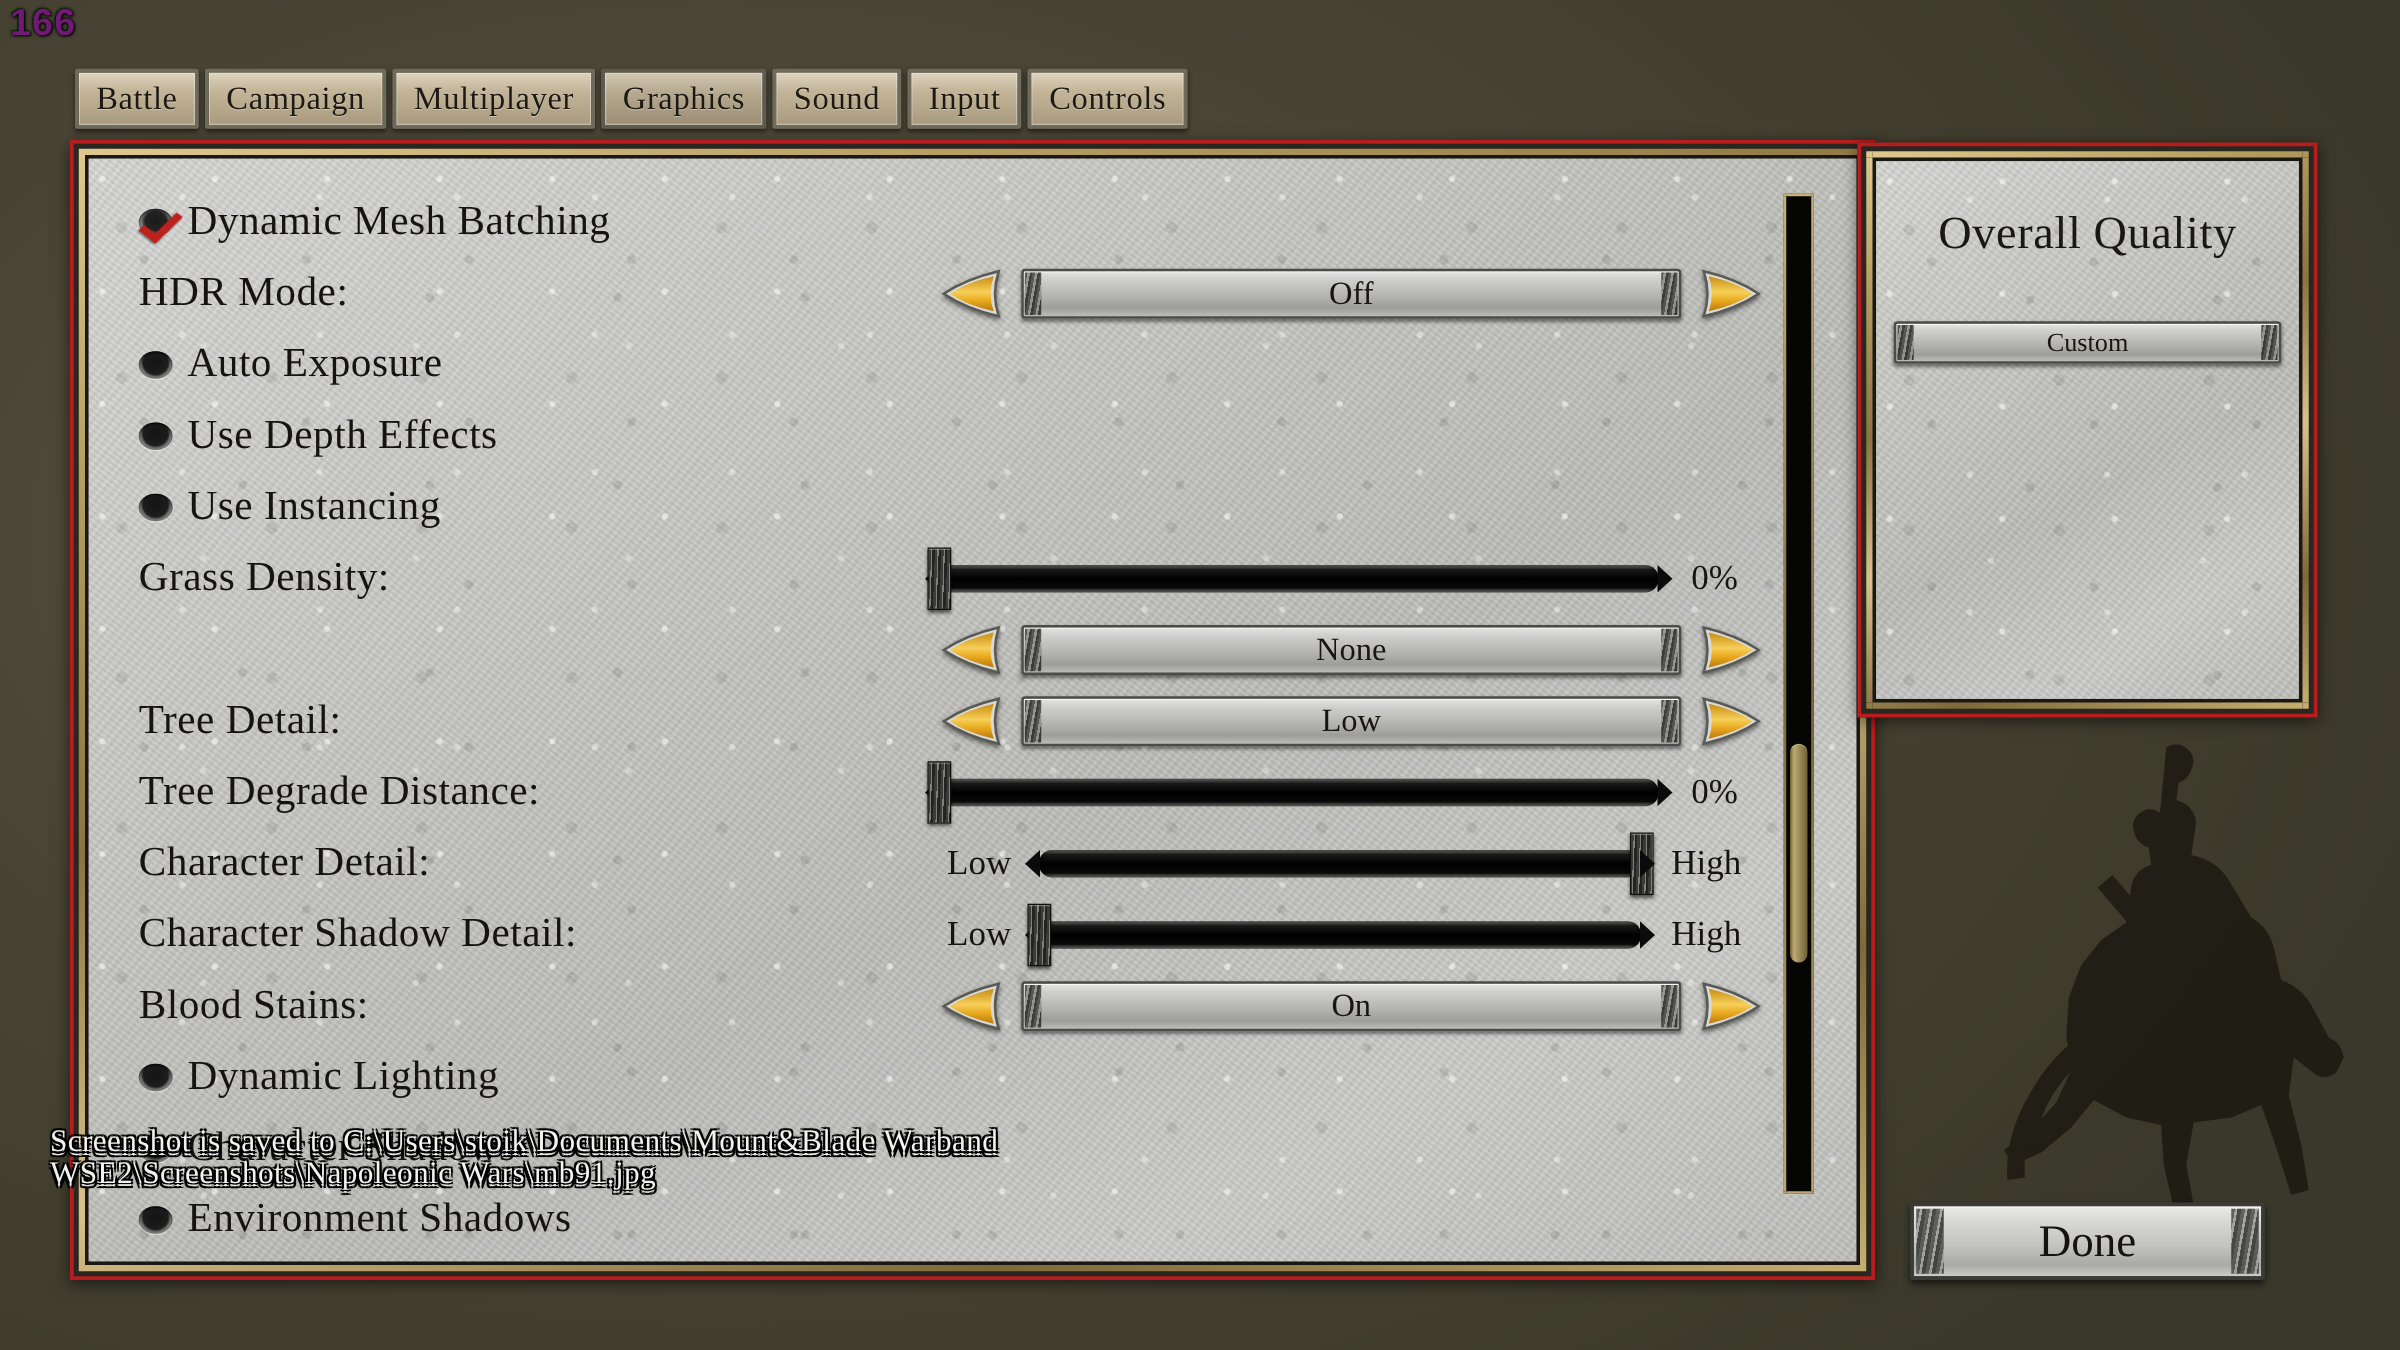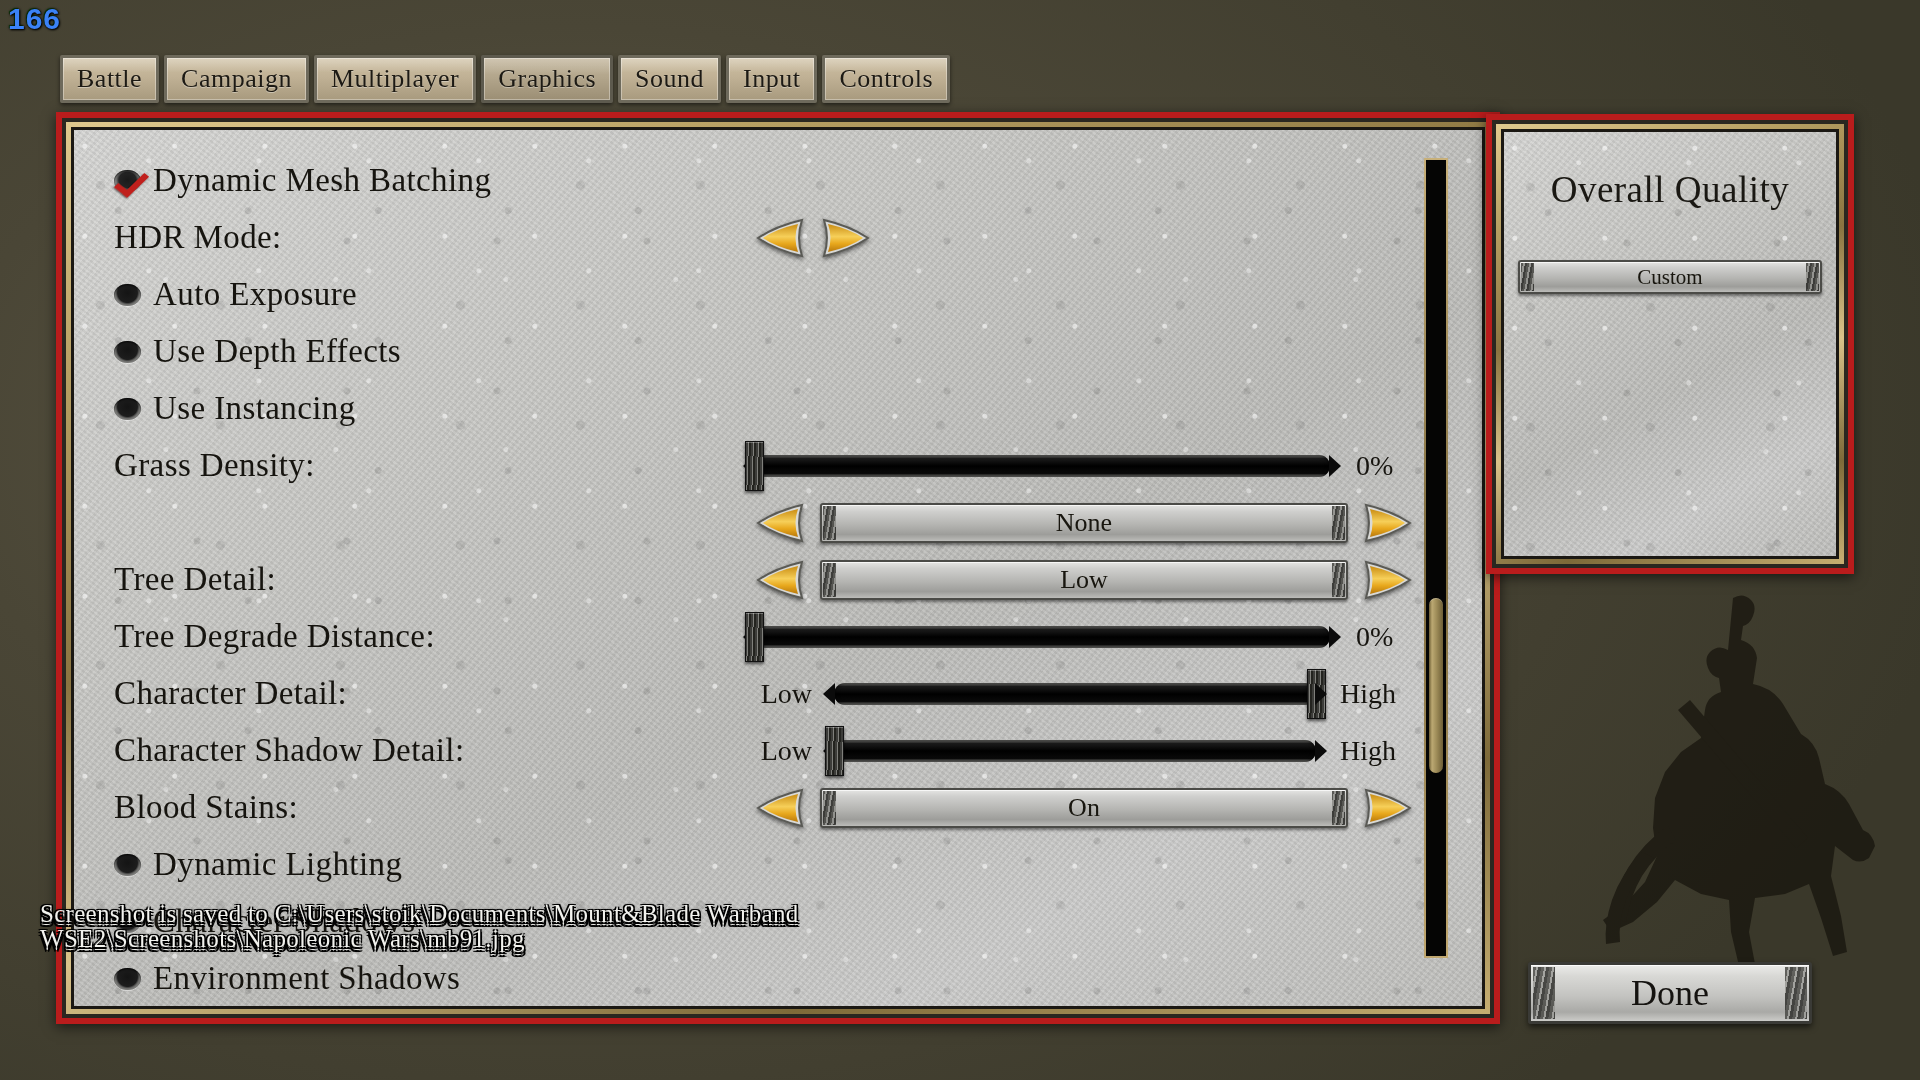--- a/index.html
+++ b/index.html
@@ -17,21 +17,21 @@
       radial-gradient(ellipse 1400px 900px at 30% 40%, #5e5845 0%, #4a4636 45%, #3a382a 100%);
   }
 
   
   #fps {
     position: absolute;
     left: 8px; top: 2px;
     font-family: "Liberation Sans", sans-serif;
     font-size: 30px;
     font-weight: bold;
-    color: #3b82f6;
+    color: #701a75;
     text-shadow: 0 0 3px #000, 1px 1px 2px #000, -1px -1px 1px #0a3a0a;
     letter-spacing: 1px;
     z-index: 60;
   }
 
   
   #tabbar {
     position: absolute;
     left: 60px; top: 55px;
     width: 1340px; height: 48px;
@@ -63,21 +63,21 @@
     background:
       linear-gradient(180deg, rgba(255,255,255,.22) 0%, rgba(255,255,255,0) 40%),
       linear-gradient(180deg, #c3b69c 0%, #b3a68c 45%, #9b8e74 100%);
     border-color: #5d5a4e;
   }
 
   
   .goldframe {
     position: absolute;
     background: #2a2720;
-    border: 6px solid #b91c1c;
+    border: 3px solid #b91c1c;
     padding: 4px;
     box-shadow: 0 3px 12px rgba(0,0,0,.6);
   }
   .goldframe > .goldinner {
     width: 100%; height: 100%;
     border: 5px solid transparent;
     border-image: linear-gradient(160deg, #dfc88d 0%, #b79f62 18%, #8a7440 40%, #d9c289 60%, #7e6a39 82%, #c5ad70 100%) 1;
     background: #1b1813;
     padding: 3px;
   }
@@ -369,20 +369,21 @@
                 </g>
                 <defs>
                   <linearGradient id="gleft" x1="0" y1="0" x2="0" y2="1">
                     <stop offset="0%" stop-color="#c98c12"></stop>
                     <stop offset="45%" stop-color="#f6cf59"></stop>
                     <stop offset="70%" stop-color="#e8a81d"></stop>
                     <stop offset="100%" stop-color="#b9790c"></stop>
                   </linearGradient>
                 </defs>
               </svg>
+              <div class="selbox">Off</div>
               <svg class="arrow" viewBox="0 0 52 44">
                 <g>
                   <path d="M4 4 Q30 10 48 22 Q30 34 4 40 Q10 22 4 4 Z" fill="#d9d9d6" stroke="#5a5a55" stroke-width="2"></path>
                   <path d="M8 8 Q30 13 43 22 Q30 31 8 36 Q13 22 8 8 Z" fill="url(#gright)"></path>
                 </g>
                 <defs>
                   <linearGradient id="gright" x1="0" y1="0" x2="0" y2="1">
                     <stop offset="0%" stop-color="#c98c12"></stop>
                     <stop offset="45%" stop-color="#f6cf59"></stop>
                     <stop offset="70%" stop-color="#e8a81d"></stop>

